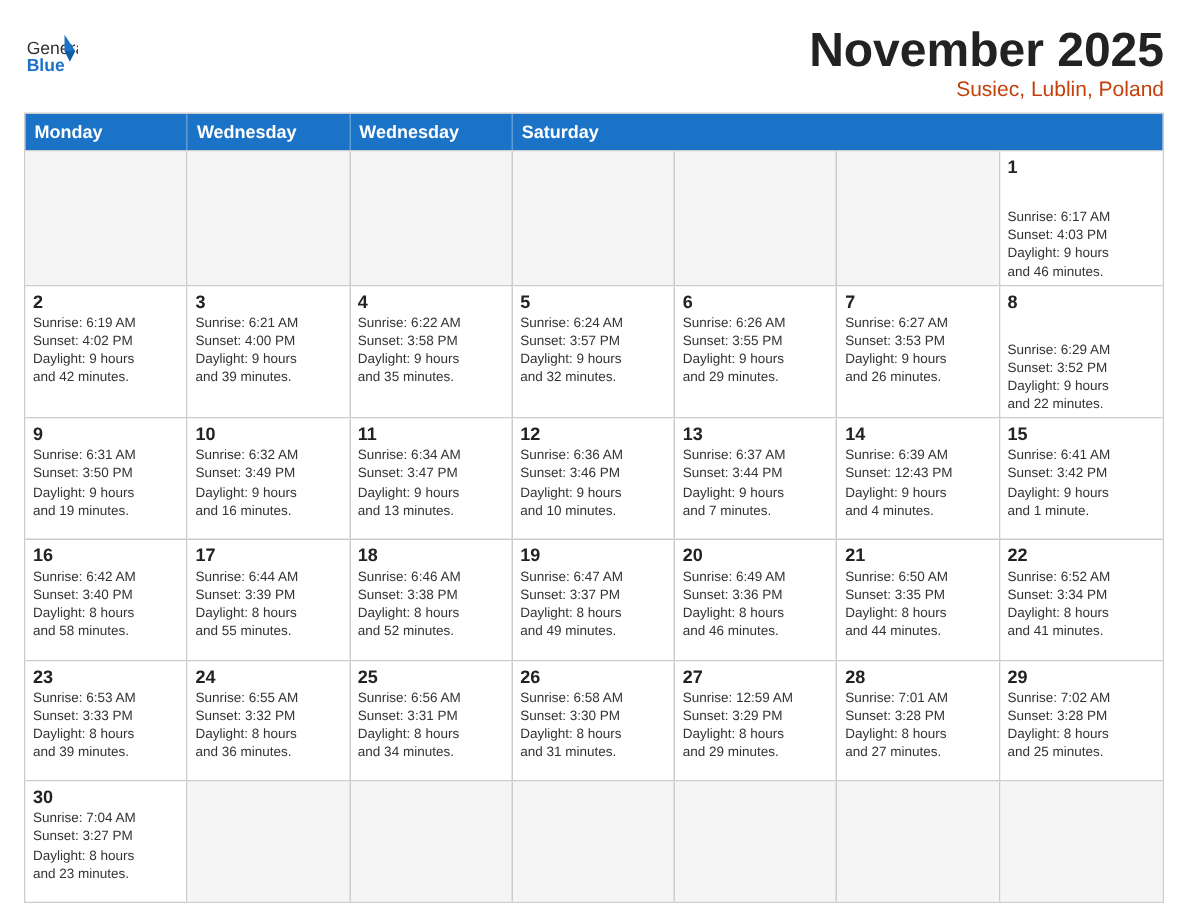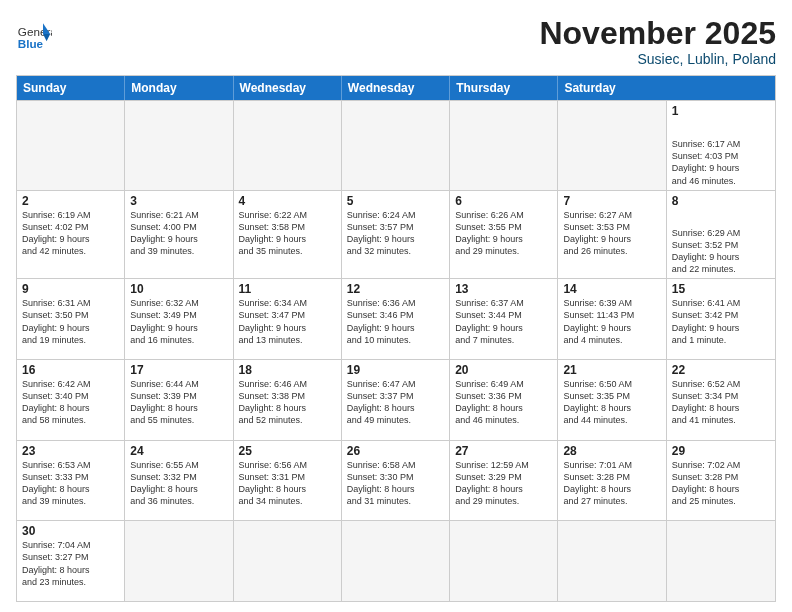--- a/index.html
+++ b/index.html
@@ -36,21 +36,21 @@
       text-align: right;
     }
     .month-title {
       font-size: 32px;
       font-weight: bold;
       color: #222;
       line-height: 1.1;
     }
     .subtitle {
       font-size: 14px;
-      color: #0c4a6e;
+      color: #c2410c;
     }
     .calendar {
       flex: 1;
       border: 1px solid #ccc;
       display: flex;
       flex-direction: column;
     }
     .cal-header-row {
       display: grid;
       grid-template-columns: repeat(7, 1fr);
@@ -114,25 +114,23 @@
       </svg>
     </div>
     <div class="title-block">
       <div class="month-title">November 2025</div>
       <div class="subtitle">Susiec, Lublin, Poland</div>
     </div>
   </div>
 
   <div class="calendar">
     <div class="cal-header-row">
-    <div class="cal-header-cell">Sunday</div>
         <div class="cal-header-cell">Monday</div>
         <div class="cal-header-cell">Wednesday</div>
         <div class="cal-header-cell">Wednesday</div>
-        <div class="cal-header-cell">Thursday</div>
         <div class="cal-header-cell">Saturday</div>
       </div>
     <div class="cal-body">
     <div class="cal-row">
           <div class="cal-cell empty"></div>
           <div class="cal-cell empty"></div>
           <div class="cal-cell empty"></div>
           <div class="cal-cell empty"></div>
           <div class="cal-cell empty"></div>
           <div class="cal-cell empty"></div>
@@ -227,21 +225,21 @@
           <div class="cal-cell">
             <span class="day-num">13</span>
             <div class="day-info" style="white-space: pre-line;">Sunrise: 6:37 AM
 Sunset: 3:44 PM
 Daylight: 9 hours
 and 7 minutes.</div>
           </div>
           <div class="cal-cell">
             <span class="day-num">14</span>
             <div class="day-info" style="white-space: pre-line;">Sunrise: 6:39 AM
-Sunset: 11:43 PM
+Sunset: 12:43 PM
 Daylight: 9 hours
 and 4 minutes.</div>
           </div>
           <div class="cal-cell">
             <span class="day-num">15</span>
             <div class="day-info" style="white-space: pre-line;">Sunrise: 6:41 AM
 Sunset: 3:42 PM
 Daylight: 9 hours
 and 1 minute.</div>
           </div>

